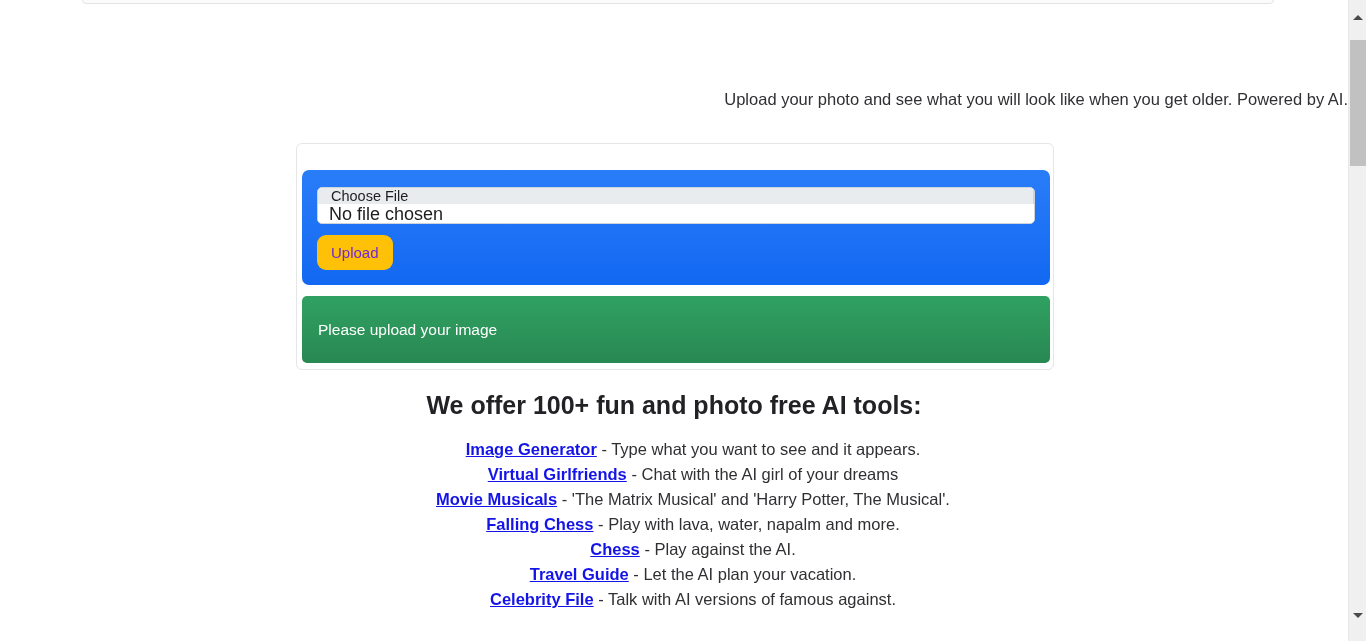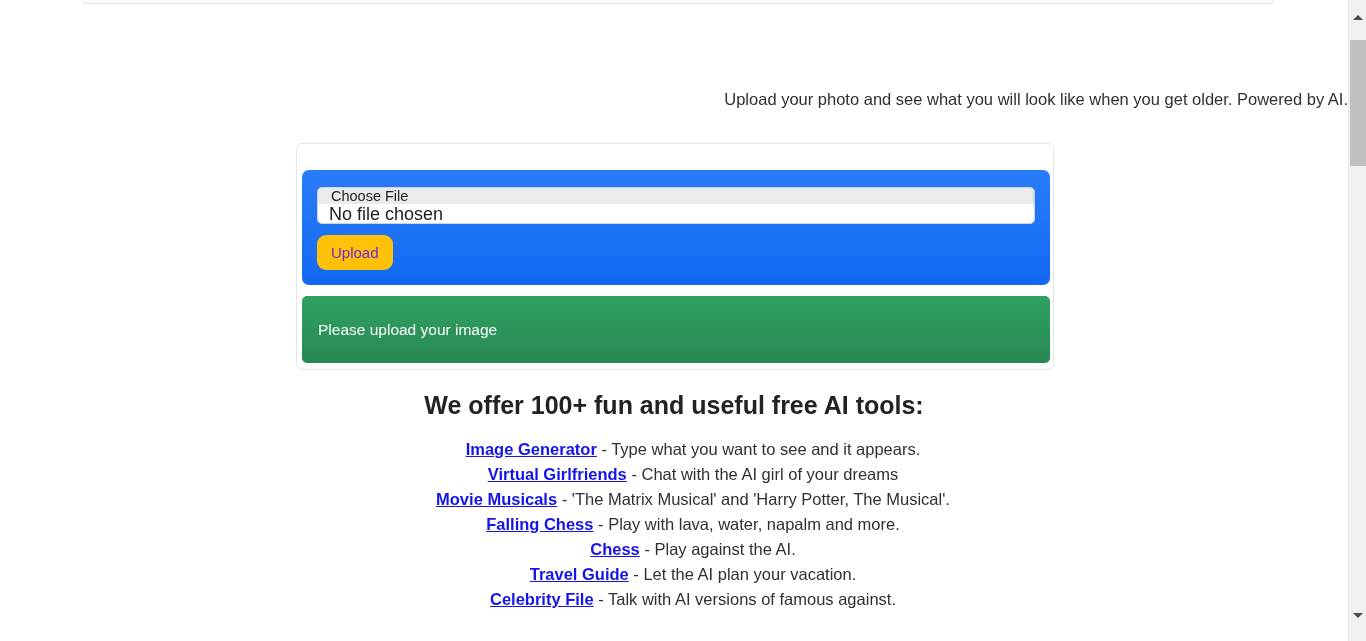--- a/index.html
+++ b/index.html
@@ -255,21 +255,21 @@
 
         <button class="upload-btn">Upload</button>
       </div>
 
       <div class="status-bar">
         <span>Please upload your image</span>
       </div>
 
     </div>
 
-    <div class="tools-heading">We offer 100+ fun and useful free AI tools:</div>
+    <div class="tools-heading">We offer 100+ fun and photo free AI tools:</div>
 
     <div class="tools-list">
       <div class="tool-line">
         <a class="tool-link">Image Generator</a><span class="tool-desc"> - Type what you want to see and it appears.</span>
       </div>
       <div class="tool-line">
         <a class="tool-link">Virtual Girlfriends</a><span class="tool-desc"> - Chat with the AI girl of your dreams</span>
       </div>
       <div class="tool-line">
         <a class="tool-link">Movie Musicals</a><span class="tool-desc"> - 'The Matrix Musical' and 'Harry Potter, The Musical'.</span>

